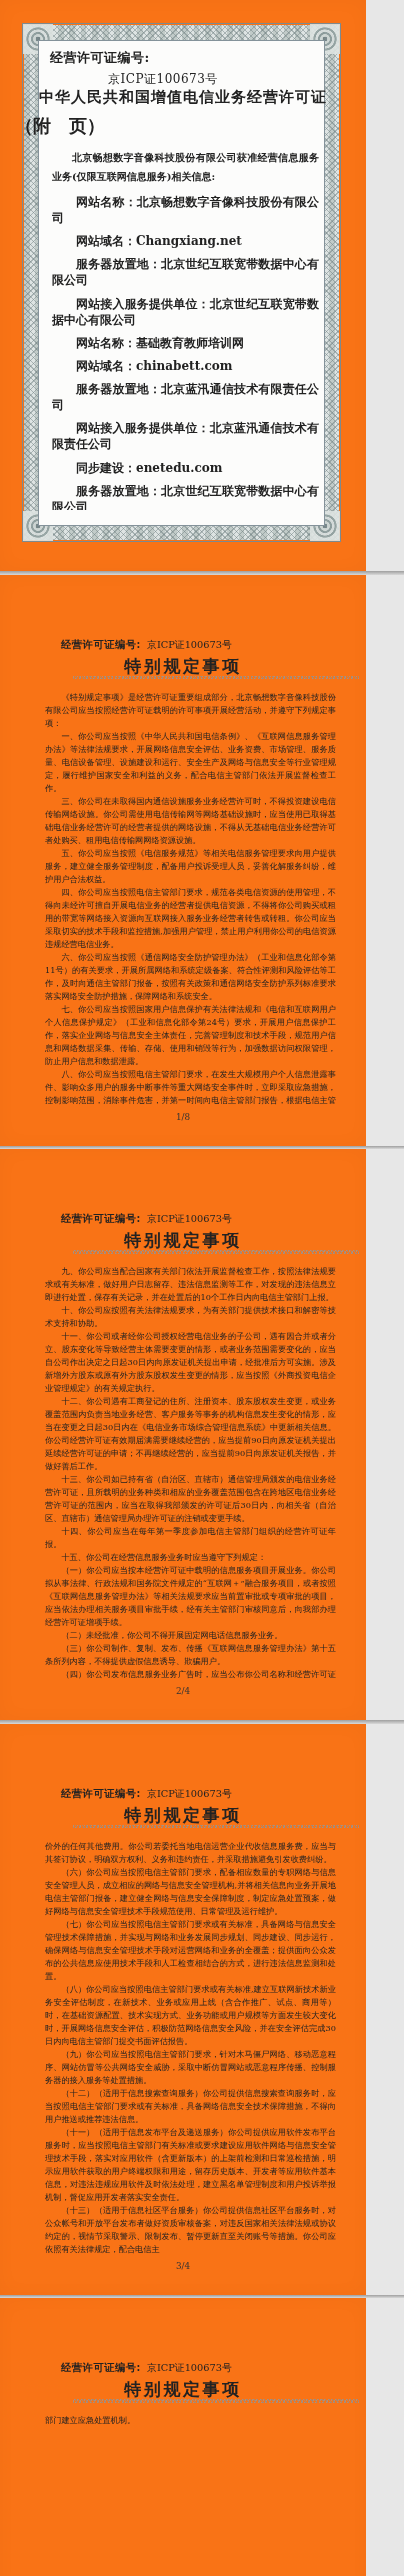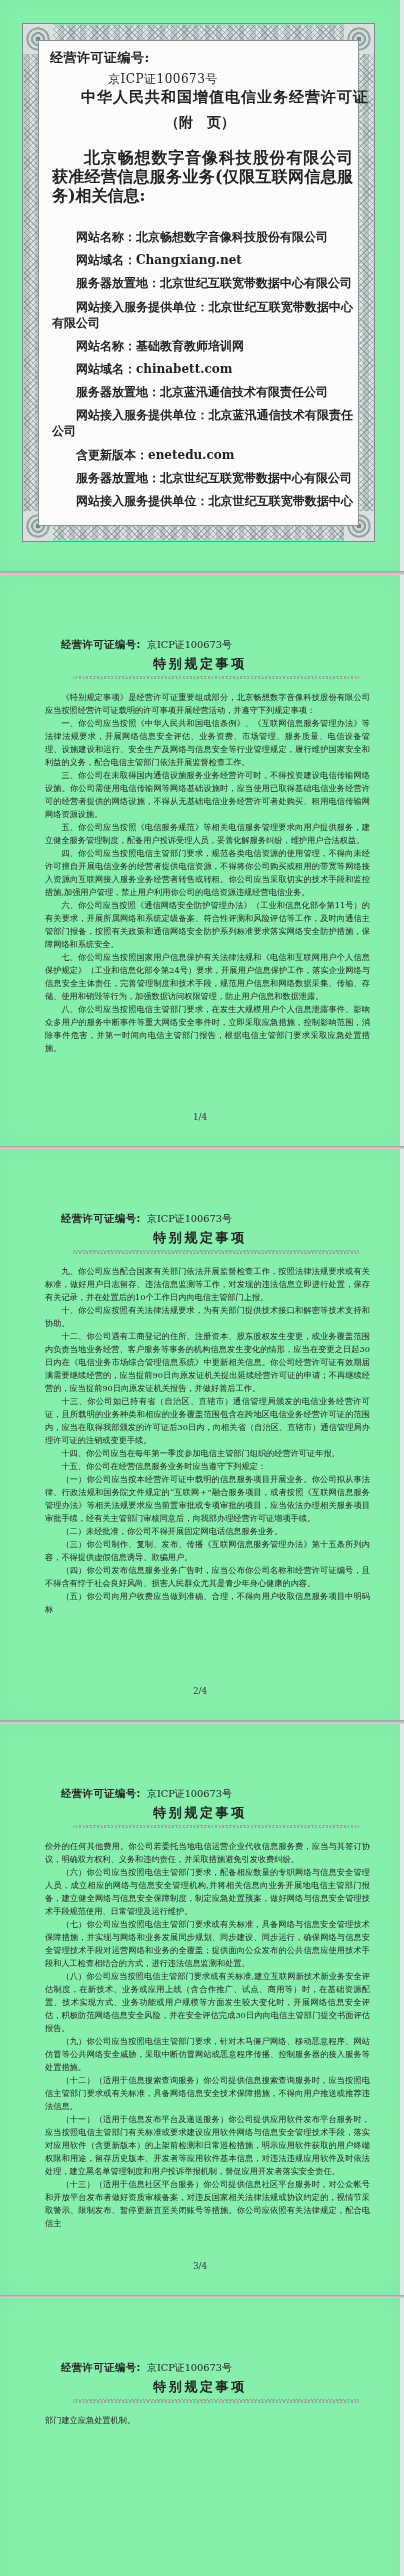--- a/index.html
+++ b/index.html
@@ -1,19 +1,19 @@
 <!DOCTYPE html>
 <html style="font-size:8.2px"><head>
 <meta charset="utf-8">
 <style>
   *{margin:0;padding:0;box-sizing:border-box}
   html,body{background:#e7e7e7}
   body{width:405px;font-family:"DejaVu Serif","Liberation Serif",serif;color:#222}
   .doc{width:405px}
-  .page{position:relative;width:400px;background:#86efac;overflow:hidden;
+  .page{position:relative;width:366px;background:#f97316;overflow:hidden;
         box-shadow:inset 0 0 20.6px rgba(0,0,0,0.03)}
   .page-cert{height:571px}
   .page-std{height:571px}
   .sep{height:3.6px;background:linear-gradient(#9f9f9f,#d9d9d9)}
 
   
   .ornate{position:absolute;left:21.6px;top:23px;right:25px;bottom:29px;border:1px solid #7c8a90}
   .ornate::before{content:"";position:absolute;inset:1px;background:
       repeating-linear-gradient(45deg, rgba(109,126,128,.48) 0 1px, rgba(255,255,255,0) 1px 4.1px),
       repeating-linear-gradient(-45deg, rgba(109,126,128,.48) 0 1px, rgba(255,255,255,0) 1px 4.1px),
@@ -22,35 +22,35 @@
   .ornate::after{content:"";position:absolute;inset:15.5px;background:#fcfcfb;border:0.5px solid #84929a}
   .corner{position:absolute;width:30px;height:30px;background:
       radial-gradient(circle at 50% 50%, #6f7f82 0 2.1px, #cfd7d5 2.6px 4.6px, #8a9a9a 5.2px 6.7px,
       #d8dedd 7.2px 9.3px, #92a1a0 9.8px 11.3px, #dde3e1 12px 15px);opacity:.9}
   .corner.tl{left:0;top:0}.corner.tr{right:0;top:0}.corner.bl{left:0;bottom:0}.corner.br{right:0;bottom:0}
 
   
   .cert-head{position:absolute;top:49px;left:50px;z-index:2}
   .lic-label{font-size:13px;font-weight:bold;letter-spacing:0.5px}
   .lic-no-block{font-size:12px;margin:4.1px 0 0 58px;letter-spacing:0.5px}
-  .cert-title{position:absolute;top:88px;left:31px;right:31px;text-align:right;
+  .cert-title{position:absolute;top:88px;left:31px;right:31px;text-align:center;
       font-size:15px;font-weight:bold;letter-spacing:1px;z-index:2}
-  .cert-sub{position:absolute;top:114px;left:31px;right:31px;text-align:center;
-      font-size:14px;font-weight:bold;z-index:2}
+  .cert-sub{position:absolute;top:114px;left:15px;right:31px;
+      font-size:18px;font-weight:bold;z-index:2}
   .cert-body{position:absolute;top:148px;left:52px;right:47px;bottom:61px;
       overflow:hidden;z-index:2;font-weight:bold}
-  .cert-intro{font-size:16px;line-height:19px;text-indent:2em;margin-bottom:24px;text-align:justify}
+  .cert-intro{font-size:10px;line-height:19px;text-indent:2em;margin-bottom:8px;text-align:justify}
   .entry{font-size:12px;line-height:16px;margin-bottom:7.2px;text-indent:2em;text-align:justify}
 
   
   .hdr{position:absolute;top:63px;left:61px;white-space:nowrap}
   .hl{font-size:10.3px;font-weight:bold;letter-spacing:0.5px}
   .hn{font-size:9.8px;margin-left:6.2px}
   .stitle{position:absolute;top:80px;left:0;width:100%;text-align:center;
-      font-size:13px;font-weight:bold;letter-spacing:2.6px}
+      font-size:17px;font-weight:bold;letter-spacing:2.6px}
   .wavy{position:absolute;top:101px;left:73px;width:286px;height:3.6px;opacity:.75;background:
       repeating-linear-gradient(60deg,#8f8f8f 0 1px,transparent 1px 3.1px),
       repeating-linear-gradient(-60deg,#9a9a9a 0 1px,transparent 1px 3.1px)}
   .pbody{position:absolute;top:116px;left:45px;right:30px;bottom:37px;overflow:hidden;
       font-size:8.2px;line-height:13px;text-align:justify}
   .para{text-indent:2em}
   .para.noindent{text-indent:0}
   .pnum{position:absolute;top:537px;left:0;width:100%;text-align:center;font-size:8.8px;color:#333}
 </style>
 </head>
@@ -75,21 +75,21 @@
       <p class="cert-intro">北京畅想数字音像科技股份有限公司获准经营信息服务业务(仅限互联网信息服务)相关信息:</p>
       <div id="cert-entries">
           <p class="entry">网站名称：北京畅想数字音像科技股份有限公司</p>
           <p class="entry">网站域名：Changxiang.net</p>
           <p class="entry">服务器放置地：北京世纪互联宽带数据中心有限公司</p>
           <p class="entry">网站接入服务提供单位：北京世纪互联宽带数据中心有限公司</p>
           <p class="entry">网站名称：基础教育教师培训网</p>
           <p class="entry">网站域名：chinabett.com</p>
           <p class="entry">服务器放置地：北京蓝汛通信技术有限责任公司</p>
           <p class="entry">网站接入服务提供单位：北京蓝汛通信技术有限责任公司</p>
-          <p class="entry">含更新版本：enetedu.com</p>
+          <p class="entry">同步建设：enetedu.com</p>
           <p class="entry">服务器放置地：北京世纪互联宽带数据中心有限公司</p>
           <p class="entry">网站接入服务提供单位：北京世纪互联宽带数据中心有限公司</p>
         </div>
     </div>
   </section>
 
   <div class="sep"></div>
 
   <section class="page page-std">
     <div class="hdr">
@@ -100,34 +100,35 @@
     <div class="pbody">
         <p class="para">《特别规定事项》是经营许可证重要组成部分，北京畅想数字音像科技股份有限公司应当按照经营许可证载明的许可事项开展经营活动，并遵守下列规定事项：</p>
         <p class="para">一、你公司应当按照《中华人民共和国电信条例》、《互联网信息服务管理办法》等法律法规要求，开展网络信息安全评估、业务资费、市场管理、服务质量、电信设备管理、设施建设和运行、安全生产及网络与信息安全等行业管理规定，履行维护国家安全和利益的义务，配合电信主管部门依法开展监督检查工作。</p>
         <p class="para">三、你公司在未取得国内通信设施服务业务经营许可时，不得投资建设电信传输网络设施。你公司需使用电信传输网等网络基础设施时，应当使用已取得基础电信业务经营许可的经营者提供的网络设施，不得从无基础电信业务经营许可者处购买、租用电信传输网网络资源设施。</p>
         <p class="para">五、你公司应当按照《电信服务规范》等相关电信服务管理要求向用户提供服务，建立健全服务管理制度，配备用户投诉受理人员，妥善化解服务纠纷，维护用户合法权益。</p>
         <p class="para">四、你公司应当按照电信主管部门要求，规范各类电信资源的使用管理，不得向未经许可擅自开展电信业务的经营者提供电信资源，不得将你公司购买或租用的带宽等网络接入资源向互联网接入服务业务经营者转售或转租。你公司应当采取切实的技术手段和监控措施,加强用户管理，禁止用户利用你公司的电信资源违规经营电信业务。</p>
         <p class="para">六、你公司应当按照《通信网络安全防护管理办法》（工业和信息化部令第11号）的有关要求，开展所属网络和系统定级备案、符合性评测和风险评估等工作，及时向通信主管部门报备，按照有关政策和通信网络安全防护系列标准要求落实网络安全防护措施，保障网络和系统安全。</p>
         <p class="para">七、你公司应当按照国家用户信息保护有关法律法规和《电信和互联网用户个人信息保护规定》（工业和信息化部令第24号）要求，开展用户信息保护工作，落实企业网络与信息安全主体责任，完善管理制度和技术手段，规范用户信息和网络数据采集、传输、存储、使用和销毁等行为，加强数据访问权限管理，防止用户信息和数据泄露。</p>
         <p class="para">八、你公司应当按照电信主管部门要求，在发生大规模用户个人信息泄露事件、影响众多用户的服务中断事件等重大网络安全事件时，立即采取应急措施，控制影响范围，消除事件危害，并第一时间向电信主管部门报告，根据电信主管部门要求采取应急处置措施。</p>
       </div>
-    <div class="pnum">1/4</div>
+    <div class="pnum">1/8</div>
   </section>
 
   <div class="sep"></div>
 
   <section class="page page-std">
     <div class="hdr">
       <span class="hl">经营许可证编号:</span><span class="hn">京ICP证100673号</span>
     </div>
     <h2 class="stitle">特别规定事项</h2>
     <div class="wavy"></div>
     <div class="pbody">
         <p class="para">九、你公司应当配合国家有关部门依法开展监督检查工作，按照法律法规要求或有关标准，做好用户日志留存、违法信息监测等工作，对发现的违法信息立即进行处置，保存有关记录，并在处置后的10个工作日内向电信主管部门上报。</p>
         <p class="para">十、你公司应按照有关法律法规要求，为有关部门提供技术接口和解密等技术支持和协助。</p>
+        <p class="para">十一、你公司或者经你公司授权经营电信业务的子公司，遇有因合并或者分立、股东变化等导致经营主体需要变更的情形，或者业务范围需要变化的，应当自公司作出决定之日起30日内向原发证机关提出申请，经批准后方可实施。涉及新增外方股东或原有外方股东股权发生变更的情形，应当按照《外商投资电信企业管理规定》的有关规定执行。</p>
         <p class="para">十二、你公司遇有工商登记的住所、注册资本、股东股权发生变更，或业务覆盖范围内负责当地业务经营、客户服务等事务的机构信息发生变化的情形，应当在变更之日起30日内在《电信业务市场综合管理信息系统》中更新相关信息。你公司经营许可证有效期届满需要继续经营的，应当提前90日向原发证机关提出延续经营许可证的申请；不再继续经营的，应当提前90日向原发证机关报告，并做好善后工作。</p>
         <p class="para">十三、你公司如已持有省（自治区、直辖市）通信管理局颁发的电信业务经营许可证，且所载明的业务种类和相应的业务覆盖范围包含在跨地区电信业务经营许可证的范围内，应当在取得我部颁发的许可证后30日内，向相关省（自治区、直辖市）通信管理局办理许可证的注销或变更手续。</p>
         <p class="para">十四、你公司应当在每年第一季度参加电信主管部门组织的经营许可证年报。</p>
         <p class="para">十五、你公司在经营信息服务业务时应当遵守下列规定：</p>
         <p class="para">（一）你公司应当按本经营许可证中载明的信息服务项目开展业务。你公司拟从事法律、行政法规和国务院文件规定的“互联网＋”融合服务项目，或者按照《互联网信息服务管理办法》等相关法规要求应当前置审批或专项审批的项目，应当依法办理相关服务项目审批手续，经有关主管部门审核同意后，向我部办理经营许可证增项手续。</p>
         <p class="para">（二）未经批准，你公司不得开展固定网电话信息服务业务。</p>
         <p class="para">（三）你公司制作、复制、发布、传播《互联网信息服务管理办法》第十五条所列内容，不得提供虚假信息诱导、欺骗用户。</p>
         <p class="para">（四）你公司发布信息服务业务广告时，应当公布你公司名称和经营许可证编号，且不得含有悖于社会良好风尚、损害人民群众尤其是青少年身心健康的内容。</p>
         <p class="para">（五）你公司向用户收费应当做到准确、合理，不得向用户收取信息服务项目中明码标</p>
       </div>

